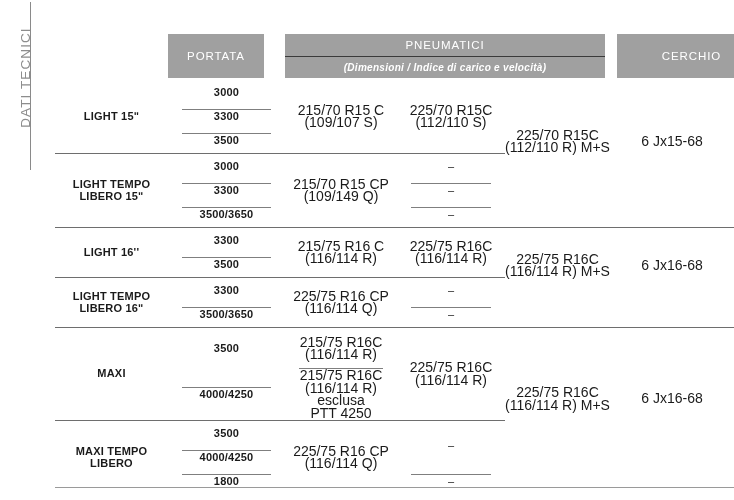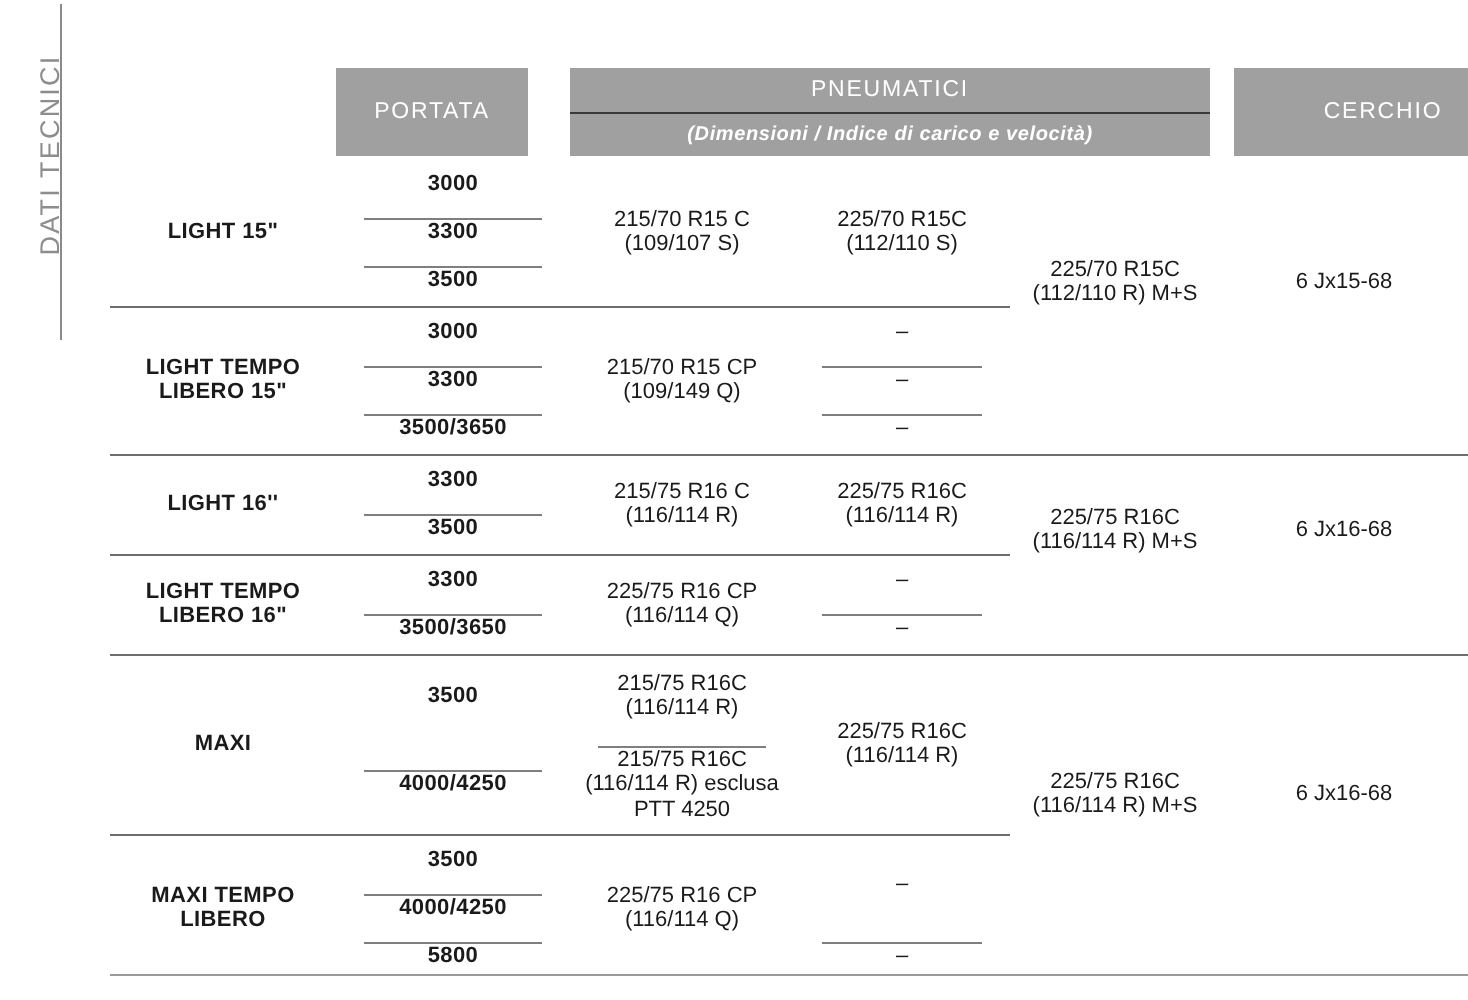--- a/index.html
+++ b/index.html
@@ -149,21 +149,21 @@
   .allest {
     font-size: 11px;
     font-weight: bold;
     letter-spacing: 0.2px;
   }
   .portata {
     font-size: 11px;
     font-weight: bold;
     letter-spacing: 0.2px;
   }
-  .tyre { font-size: 11px; }
+  .tyre { font-size: 14px; }
   .dash { font-size: 11px; }
   .sub-cell {
     height: 24px;
   }
   
   .sec-div > td {
     border-bottom: 1px solid #6e6e6e;
   }
   
   .part-div {
@@ -409,21 +409,21 @@
       </tr>
       <tr>
         <td class="portata sub-cell">
           <span class="inset-line"></span>
           <span>4000/4250</span>
         </td>
       </tr>
       <tr>
         <td class="portata sub-cell">
           <span class="inset-line"></span>
-          <span>5800</span>
+          <span>1800</span>
         </td>
         <td class="dash sub-cell">
           <span class="inset-line"></span>
           <span>–</span>
         </td>
       </tr>
 
     </tbody>
   </table>
 

